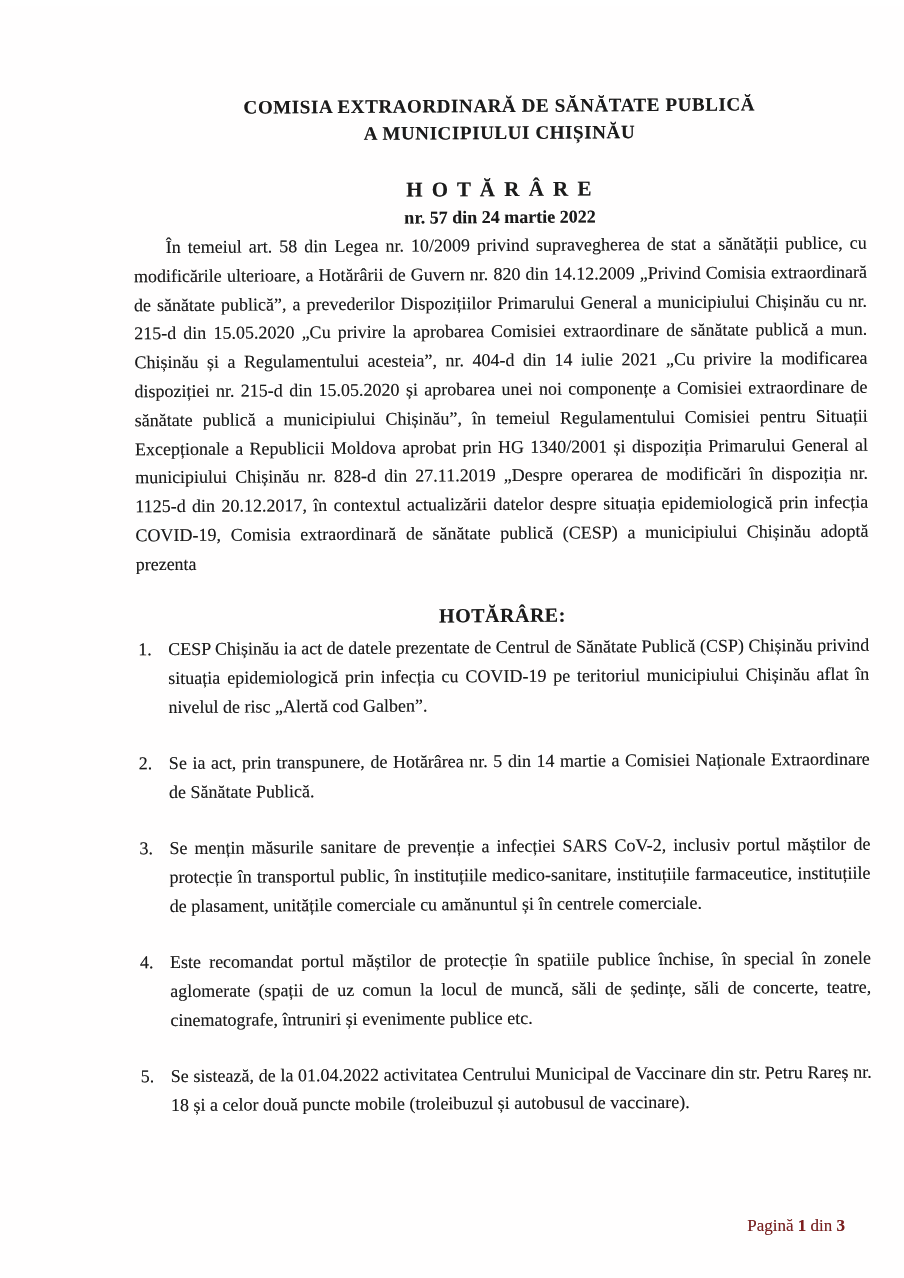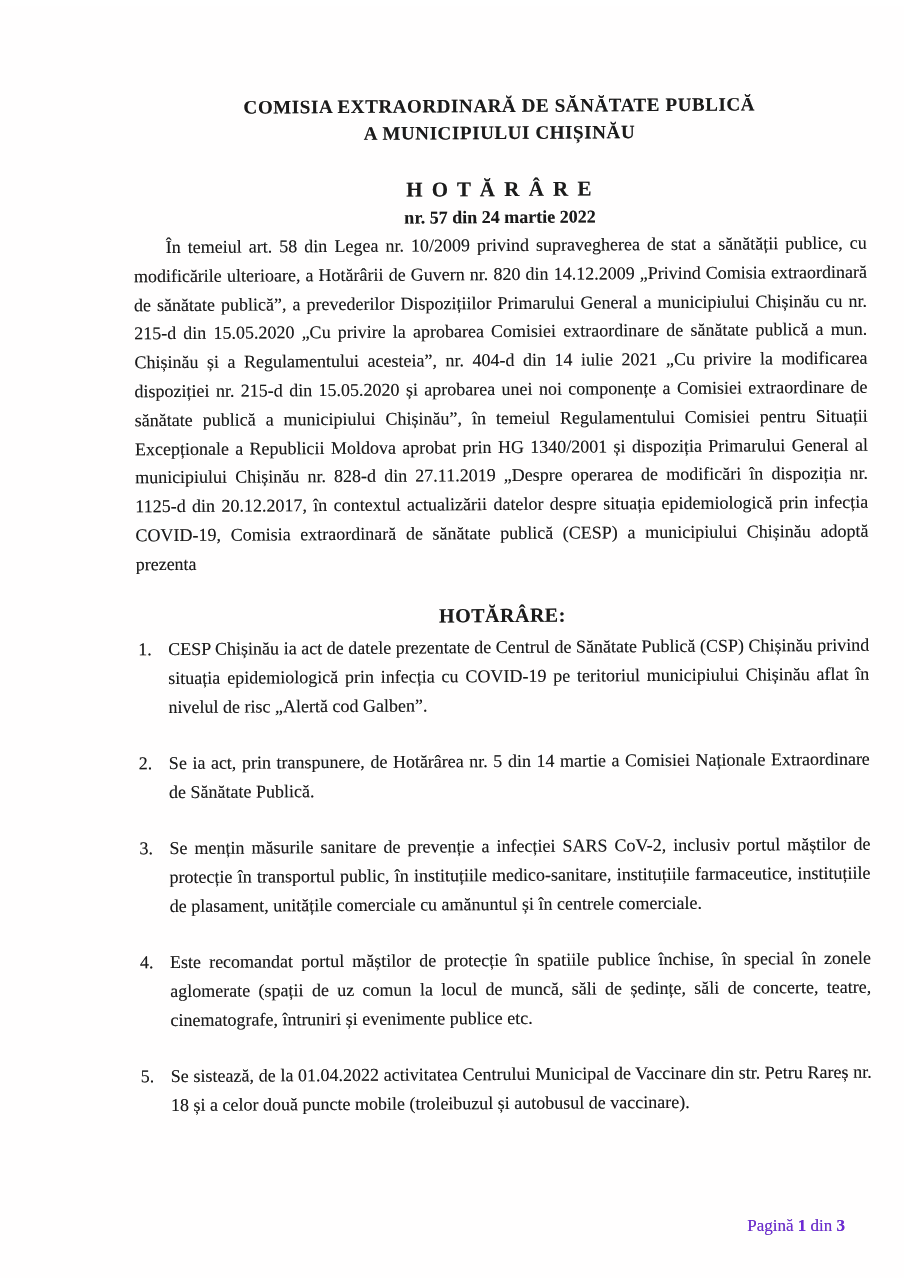--- a/index.html
+++ b/index.html
@@ -74,21 +74,21 @@
   .item .num {
     position: absolute;
     left: 2px;
     top: 0;
   }
   .footer {
     position: absolute;
     right: 59px;
     top: 1210px;
     font-size: 17px;
-    color: #6d28d9;
+    color: #7f1d1d;
     text-shadow: 0 0 0.5px rgba(45,45,45,0.5);
   }
   .footer b { font-weight: bold; }
 </style>
 </head>
 <body>
 
 <div class="page">
   <div class="content">
 

